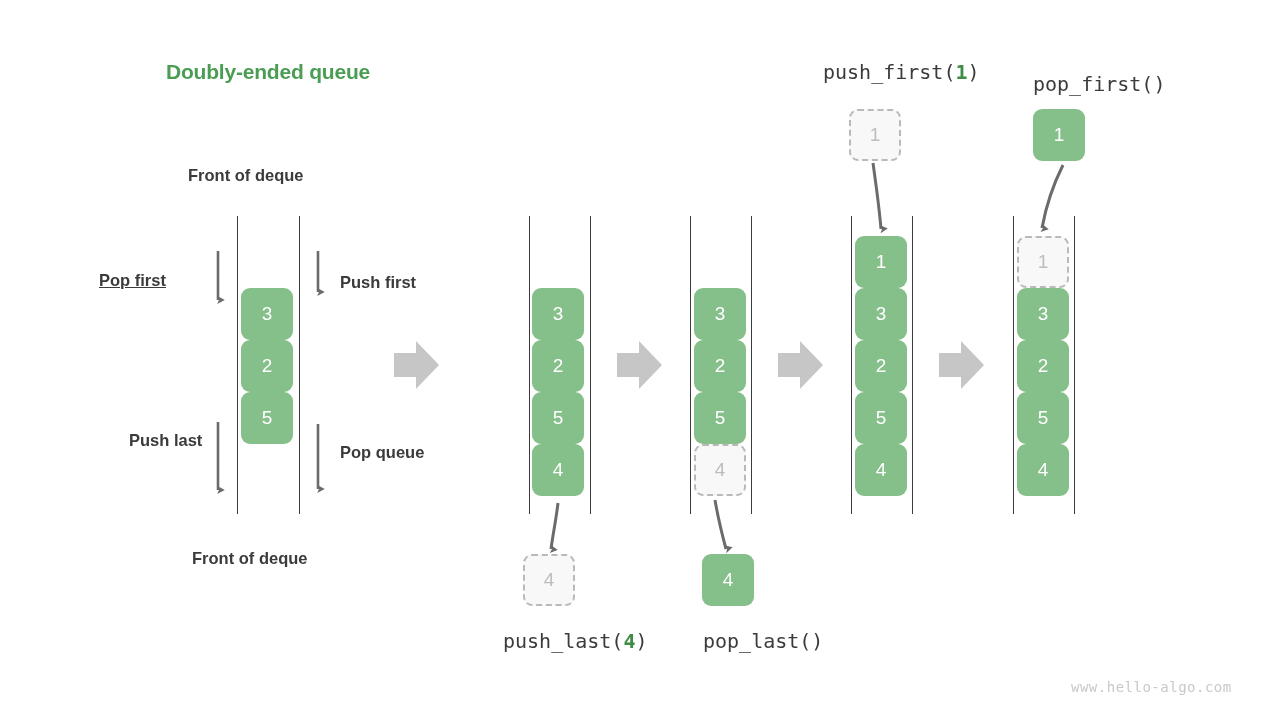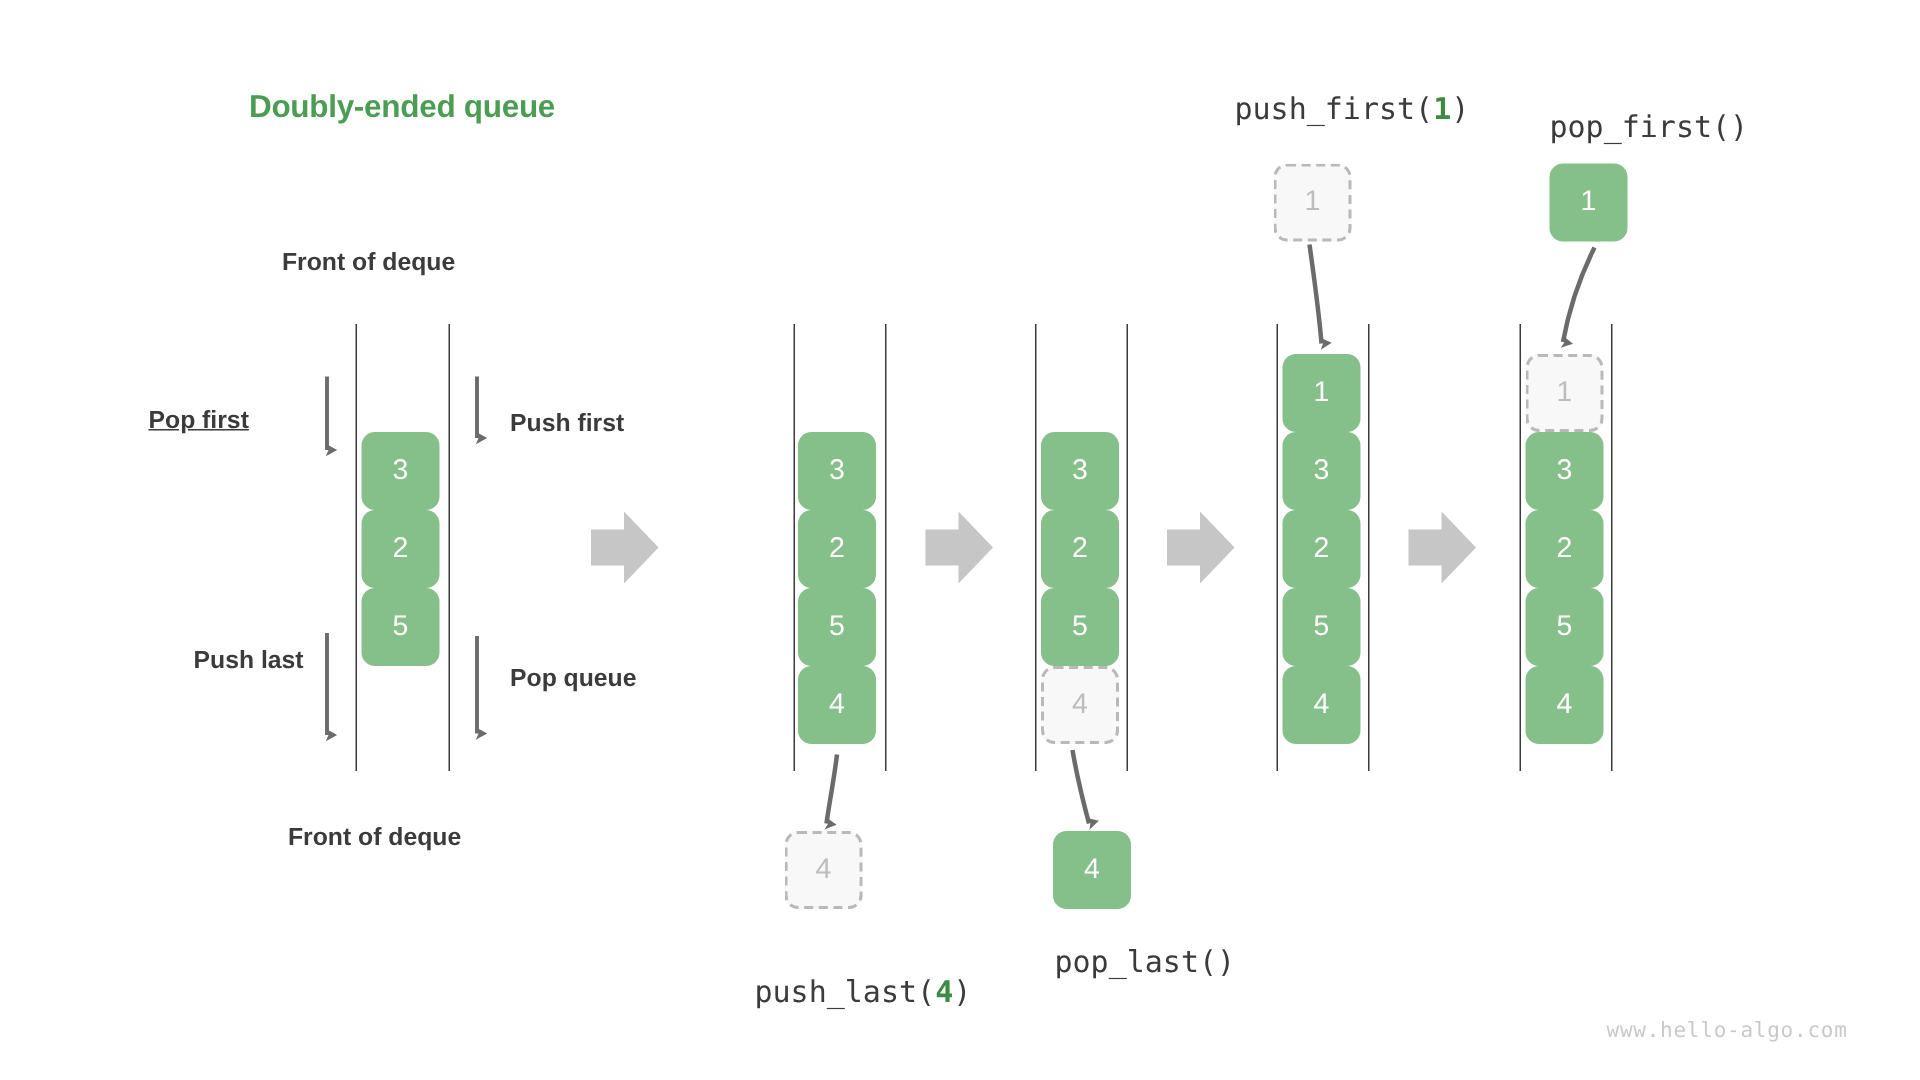--- a/index.html
+++ b/index.html
@@ -149,21 +149,21 @@
 
   <div class="rail" style="left:1012.5px; top:216px; height:298px;"></div>
   <div class="rail" style="left:1073.5px; top:216px; height:298px;"></div>
   <div class="cell ghost abs" style="left:1017px; top:236px;">1</div>
   <div class="cell solid abs" style="left:1017px; top:288px;">3</div>
   <div class="cell solid abs" style="left:1017px; top:340px;">2</div>
   <div class="cell solid abs" style="left:1017px; top:392px;">5</div>
   <div class="cell solid abs" style="left:1017px; top:444px;">4</div>
   <div class="cell solid abs" style="left:1033px; top:109px;">1</div>
 
-  <div class="abs code-label" style="left:503px; top:629px;margin-top:20px;"><span>push_last(</span><span class="arg">4</span><span>)</span></div>
+  <div class="abs code-label" style="left:503px; top:629px;"><span>push_last(</span><span class="arg">4</span><span>)</span></div>
 
   <div class="abs code-label" style="left:703px; top:629px;">pop_last()</div>
 
   <div class="abs code-label" style="left:823px; top:60px;"><span>push_first(</span><span class="arg">1</span><span>)</span></div>
 
   <div class="abs code-label" style="left:1033px; top:72px;">pop_first()</div>
 
   <div class="abs watermark" style="left:1071px; top:679px;">www.hello-algo.com</div>
 
   <svg class="overlay" viewBox="0 0 1280 720">

